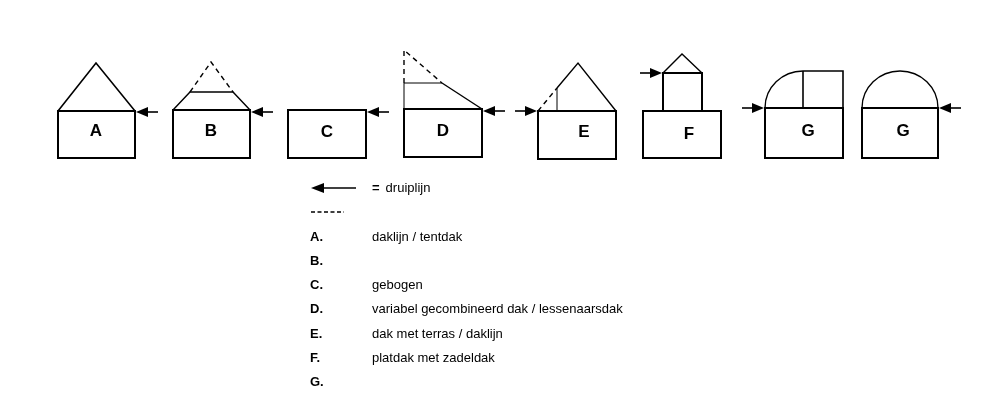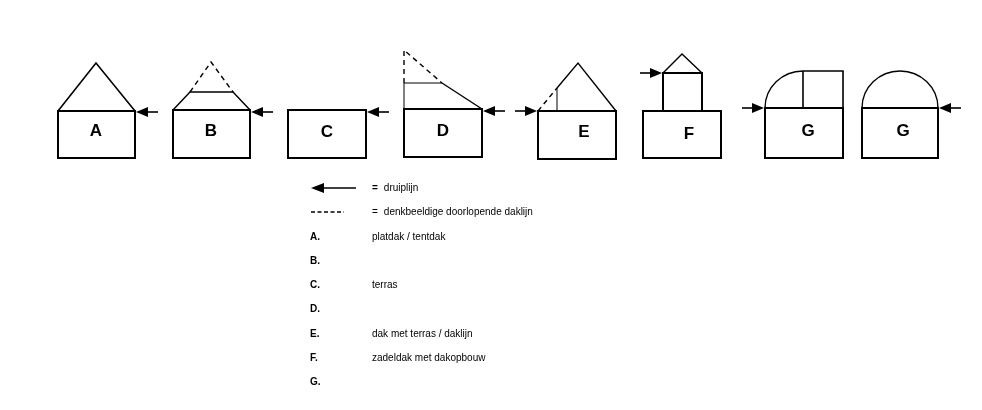--- a/index.html
+++ b/index.html
@@ -23,21 +23,21 @@
   .legend {
     position: absolute;
     left: 310px;
     top: 176px;
     width: 560px;
   }
   .legend-row {
     display: flex;
     align-items: center;
     height: 24.3px;
-    font-size: 10px;
+    font-size: 13px;
     line-height: 24.3px;
   }
   .legend-sym {
     width: 62px;
     flex: 0 0 62px;
     display: flex;
     align-items: center;
   }
   .legend-key {
     width: 62px;
@@ -157,51 +157,49 @@
         <span class="eq">=</span><span>druiplijn</span>
       </div>
     </div>
 
     <div class="legend-row">
       <div class="legend-sym">
         <svg width="36" height="12" viewBox="0 0 36 12">
           <line x1="1" y1="6" x2="34" y2="6" stroke="#000" stroke-width="1.3" stroke-dasharray="4,2.5"></line>
         </svg>
       </div>
-      <div class="legend-desc">
-        <span class="eq">=</span><span>denkbeeldige doorlopende daklijn</span>
-      </div>
     </div>
 
     <div class="legend-row">
       <div class="legend-key">A.</div>
-      <div class="legend-desc">platdak / tentdak</div>
+      <div class="legend-desc">daklijn / tentdak</div>
     </div>
 
     <div class="legend-row">
       <div class="legend-key">B.</div>
     </div>
 
     <div class="legend-row">
       <div class="legend-key">C.</div>
-      <div class="legend-desc">terras</div>
+      <div class="legend-desc">gebogen</div>
     </div>
 
     <div class="legend-row">
       <div class="legend-key">D.</div>
+      <div class="legend-desc">variabel gecombineerd dak / lessenaarsdak</div>
     </div>
 
     <div class="legend-row">
       <div class="legend-key">E.</div>
       <div class="legend-desc">dak met terras / daklijn</div>
     </div>
 
     <div class="legend-row">
       <div class="legend-key">F.</div>
-      <div class="legend-desc">zadeldak met dakopbouw</div>
+      <div class="legend-desc">platdak met zadeldak</div>
     </div>
 
     <div class="legend-row">
       <div class="legend-key">G.</div>
     </div>
 
   </div>
 </div>
 
 </body></html>

